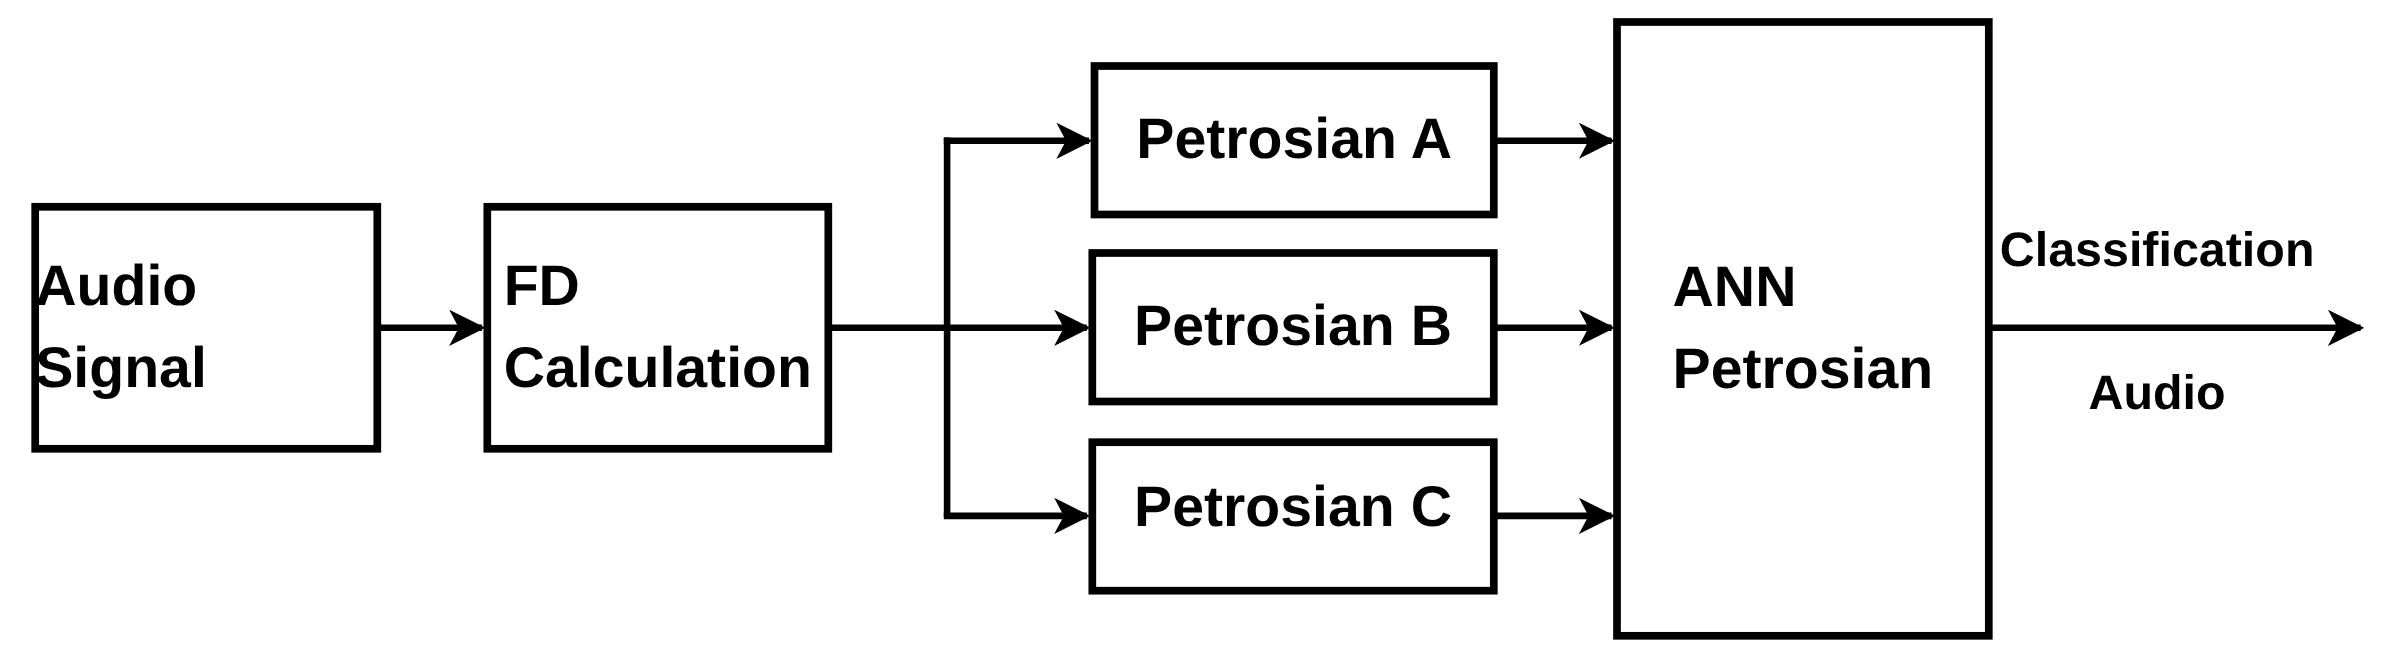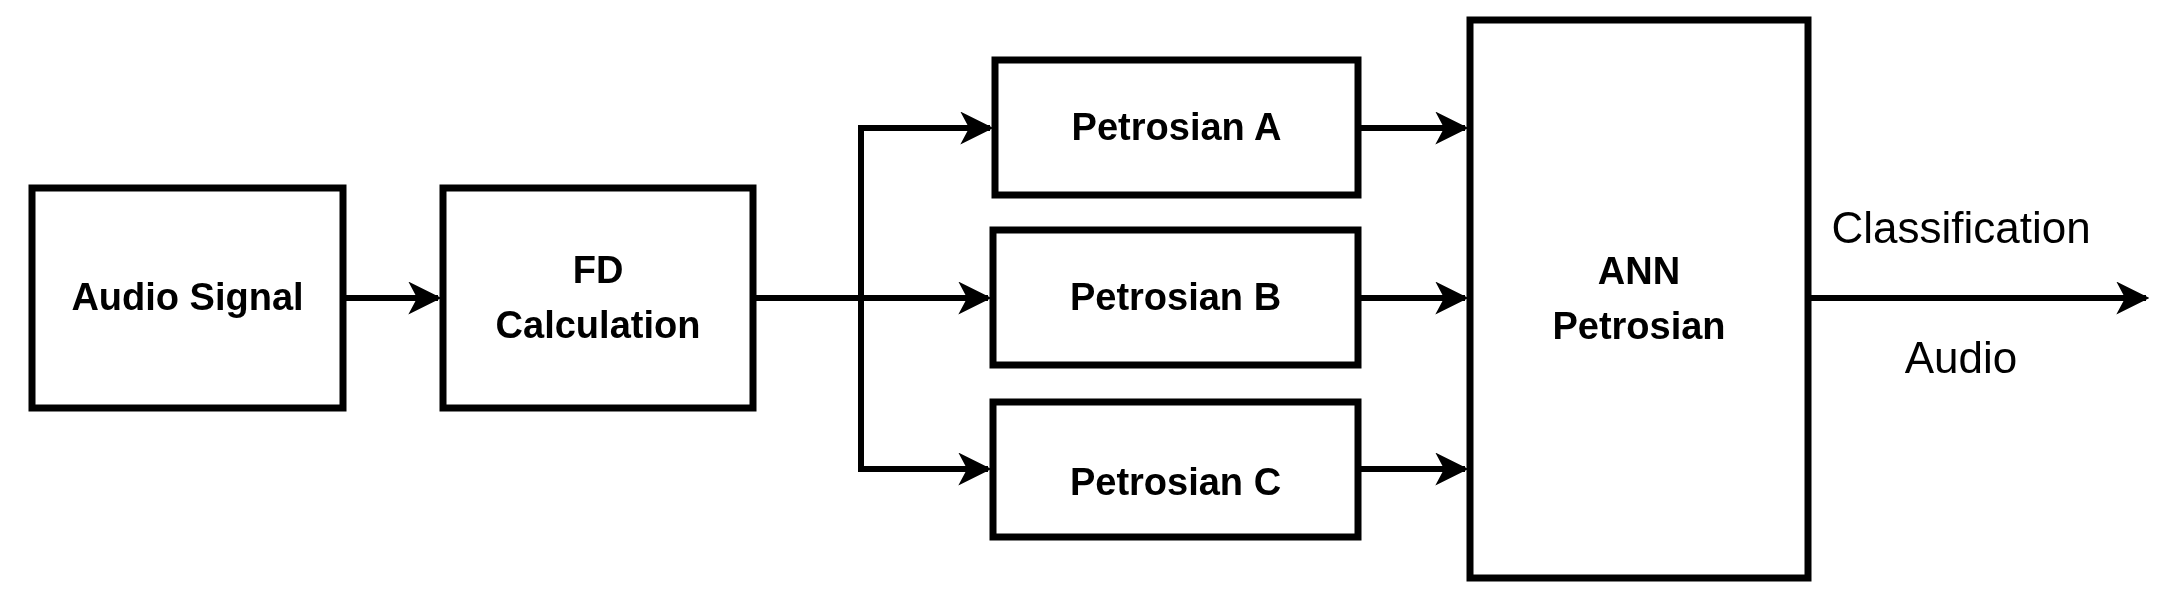--- a/index.html
+++ b/index.html
@@ -10,30 +10,30 @@
     font-family:"Liberation Sans",sans-serif;
     overflow:hidden;
   }
   .canvas svg{position:absolute;left:0;top:0;}
   .box{fill:var(--bg,#ffffff);stroke:var(--stroke,#000000);stroke-width:7;}
   .edge{stroke:var(--stroke,#000000);stroke-width:6;fill:none;}
   .arrowhead{fill:var(--stroke,#000000);}
   .node-label{
     position:absolute;
     display:flex;align-items:center;justify-content:center;
-    text-align:center;white-space:pre-line;
-    font-weight:bold;font-size:38px;line-height:1.45;
+    text-align:left;white-space:pre-line;
+    font-weight:bold;font-size:52px;line-height:1.45;
     color:var(--text,#000000);
     pointer-events:none;
   }
   .out-label{
     position:absolute;
     display:flex;align-items:center;justify-content:center;
     text-align:center;
-    font-weight:normal;font-size:44px;
+    font-weight:bold;font-size:44px;
     color:var(--text,#000000);
     pointer-events:none;
   }
 </style>
 </head>
 <body>
 
 <div class="canvas" style="--bg: #ffffff; --stroke: #000000; --text: #000000;">
 
   <svg width="2184" height="606" viewBox="0 0 2184 606">
@@ -63,21 +63,21 @@
 
   <div class="node-label" style="left:32px;top:188px;width:311px;height:220px">Audio Signal</div>
 
   <div class="node-label" style="left:443px;top:188px;width:310px;height:220px">FD
 Calculation</div>
 
   <div class="node-label" style="left:995px;top:60px;width:363px;height:135px">Petrosian A</div>
 
   <div class="node-label" style="left:993px;top:230px;width:365px;height:135px">Petrosian B</div>
 
-  <div class="node-label" style="left:993px;top:415px;width:365px;height:135px">Petrosian C</div>
+  <div class="node-label" style="left:993px;top:394px;width:365px;height:135px">Petrosian C</div>
 
   <div class="node-label" style="left:1470px;top:20px;width:338px;height:558px">ANN
 Petrosian</div>
 
   <div class="out-label" style="left:1808px;top:202px;width:306px;height:52px">Classification</div>
 
   <div class="out-label" style="left:1808px;top:332px;width:306px;height:52px">Audio</div>
 
 </div>
 

